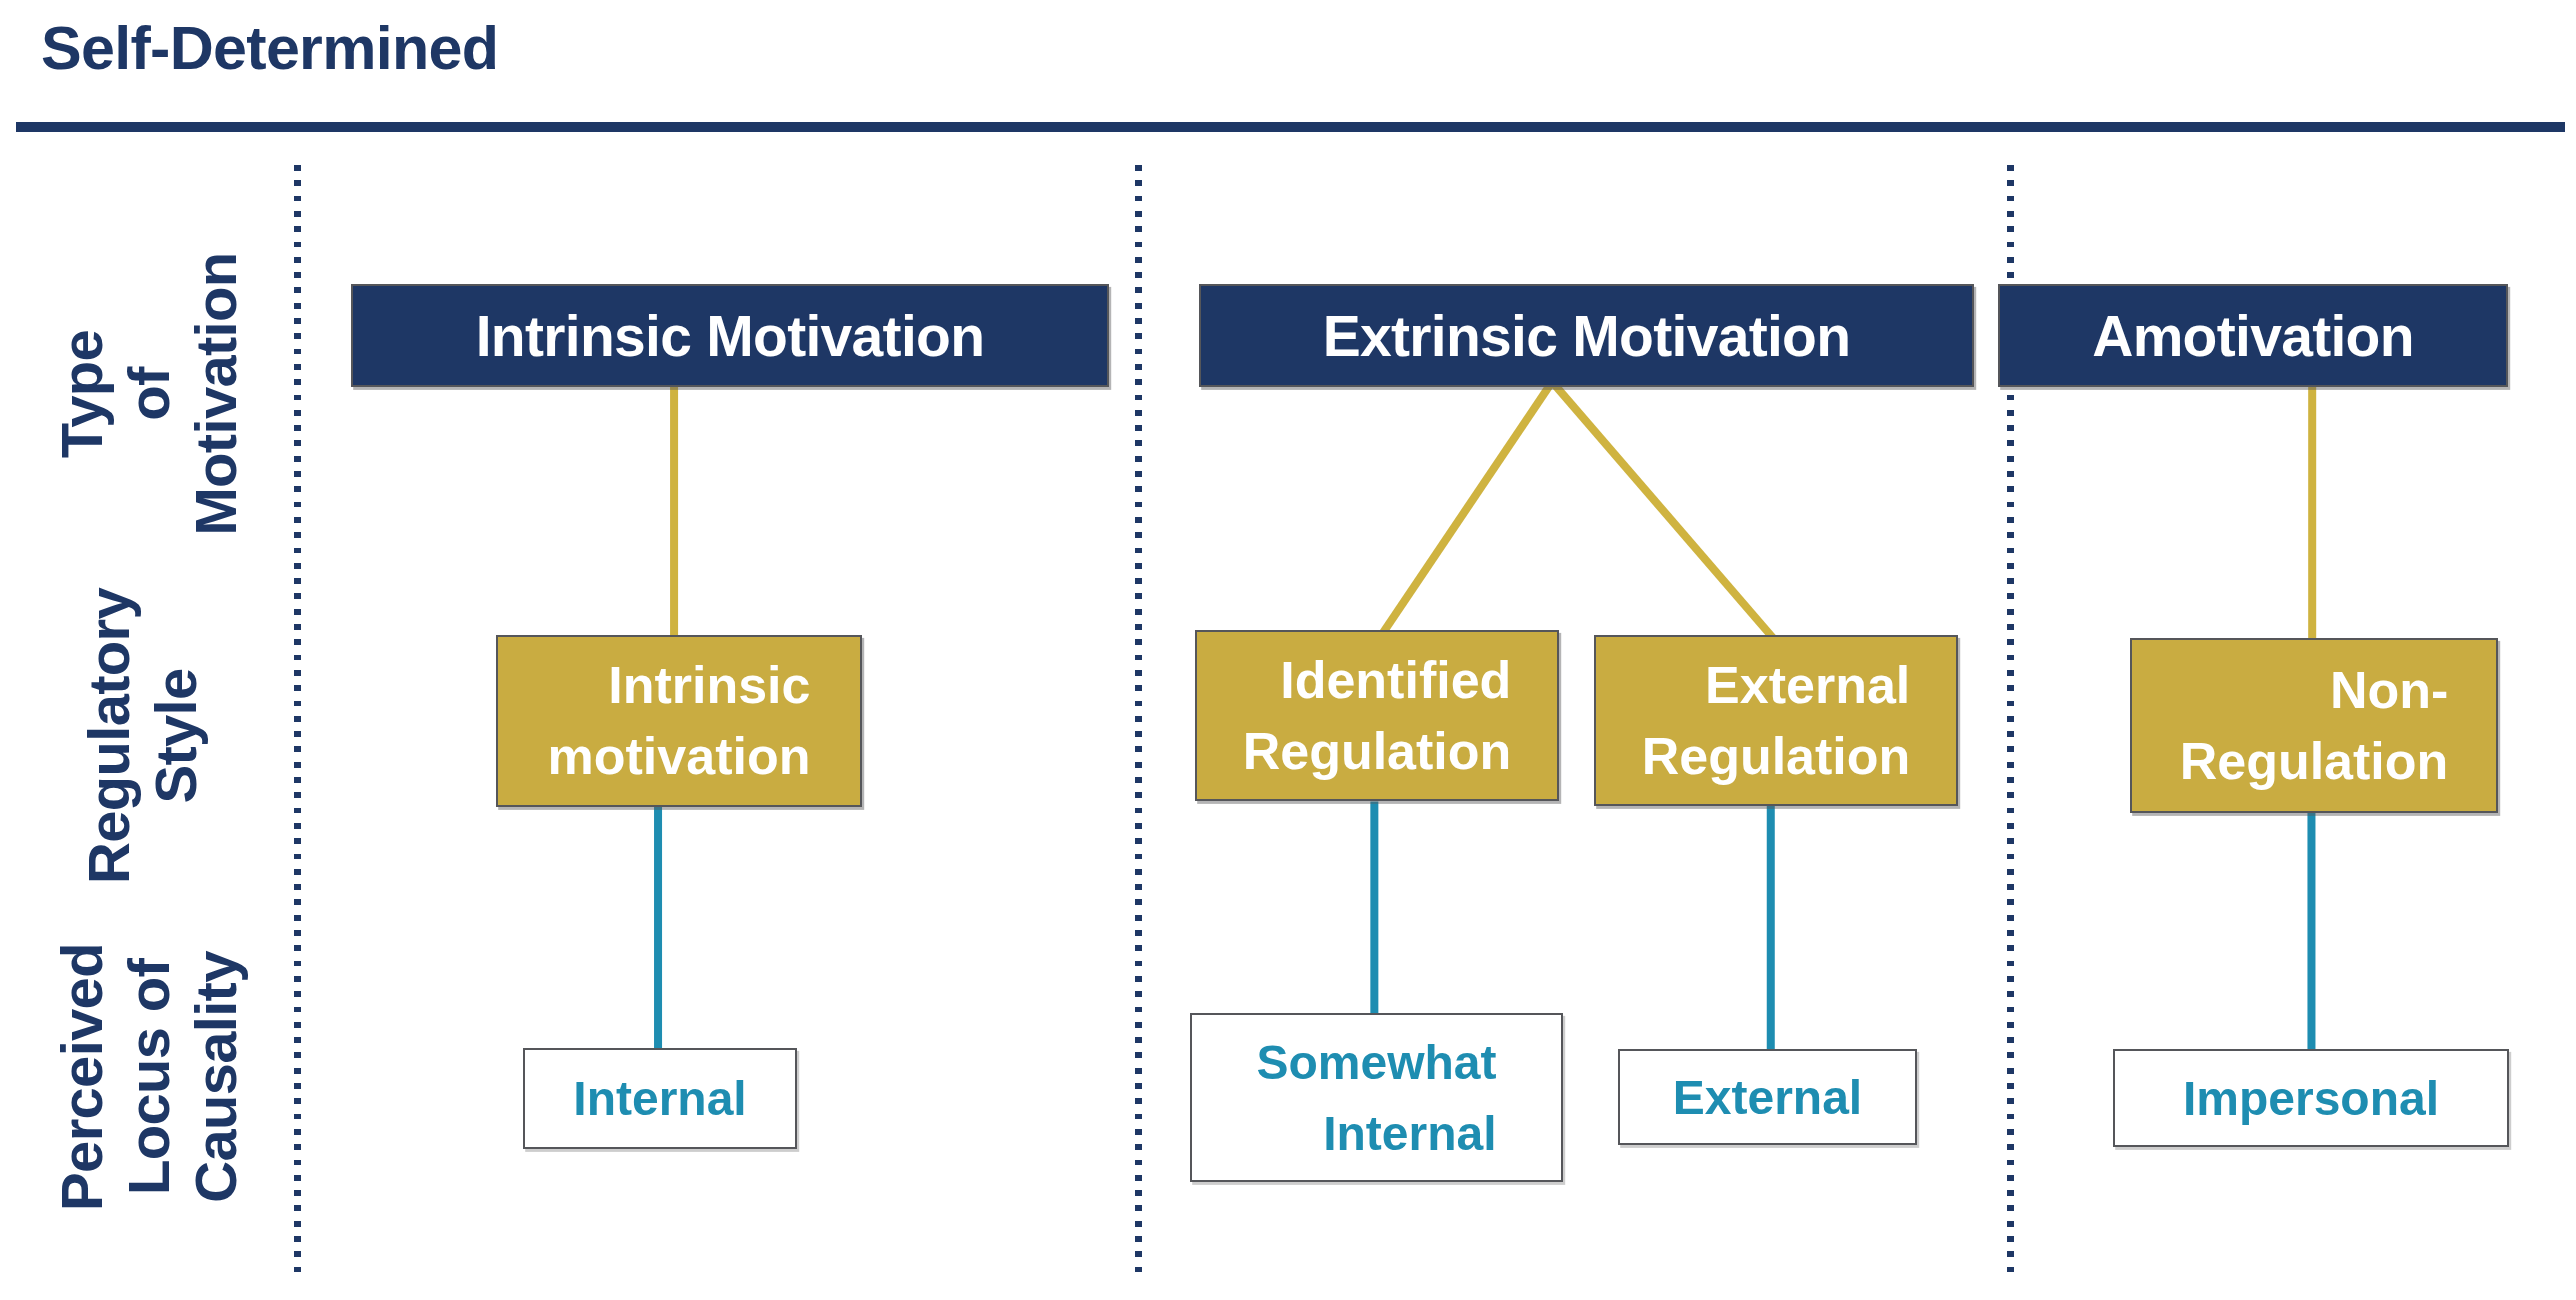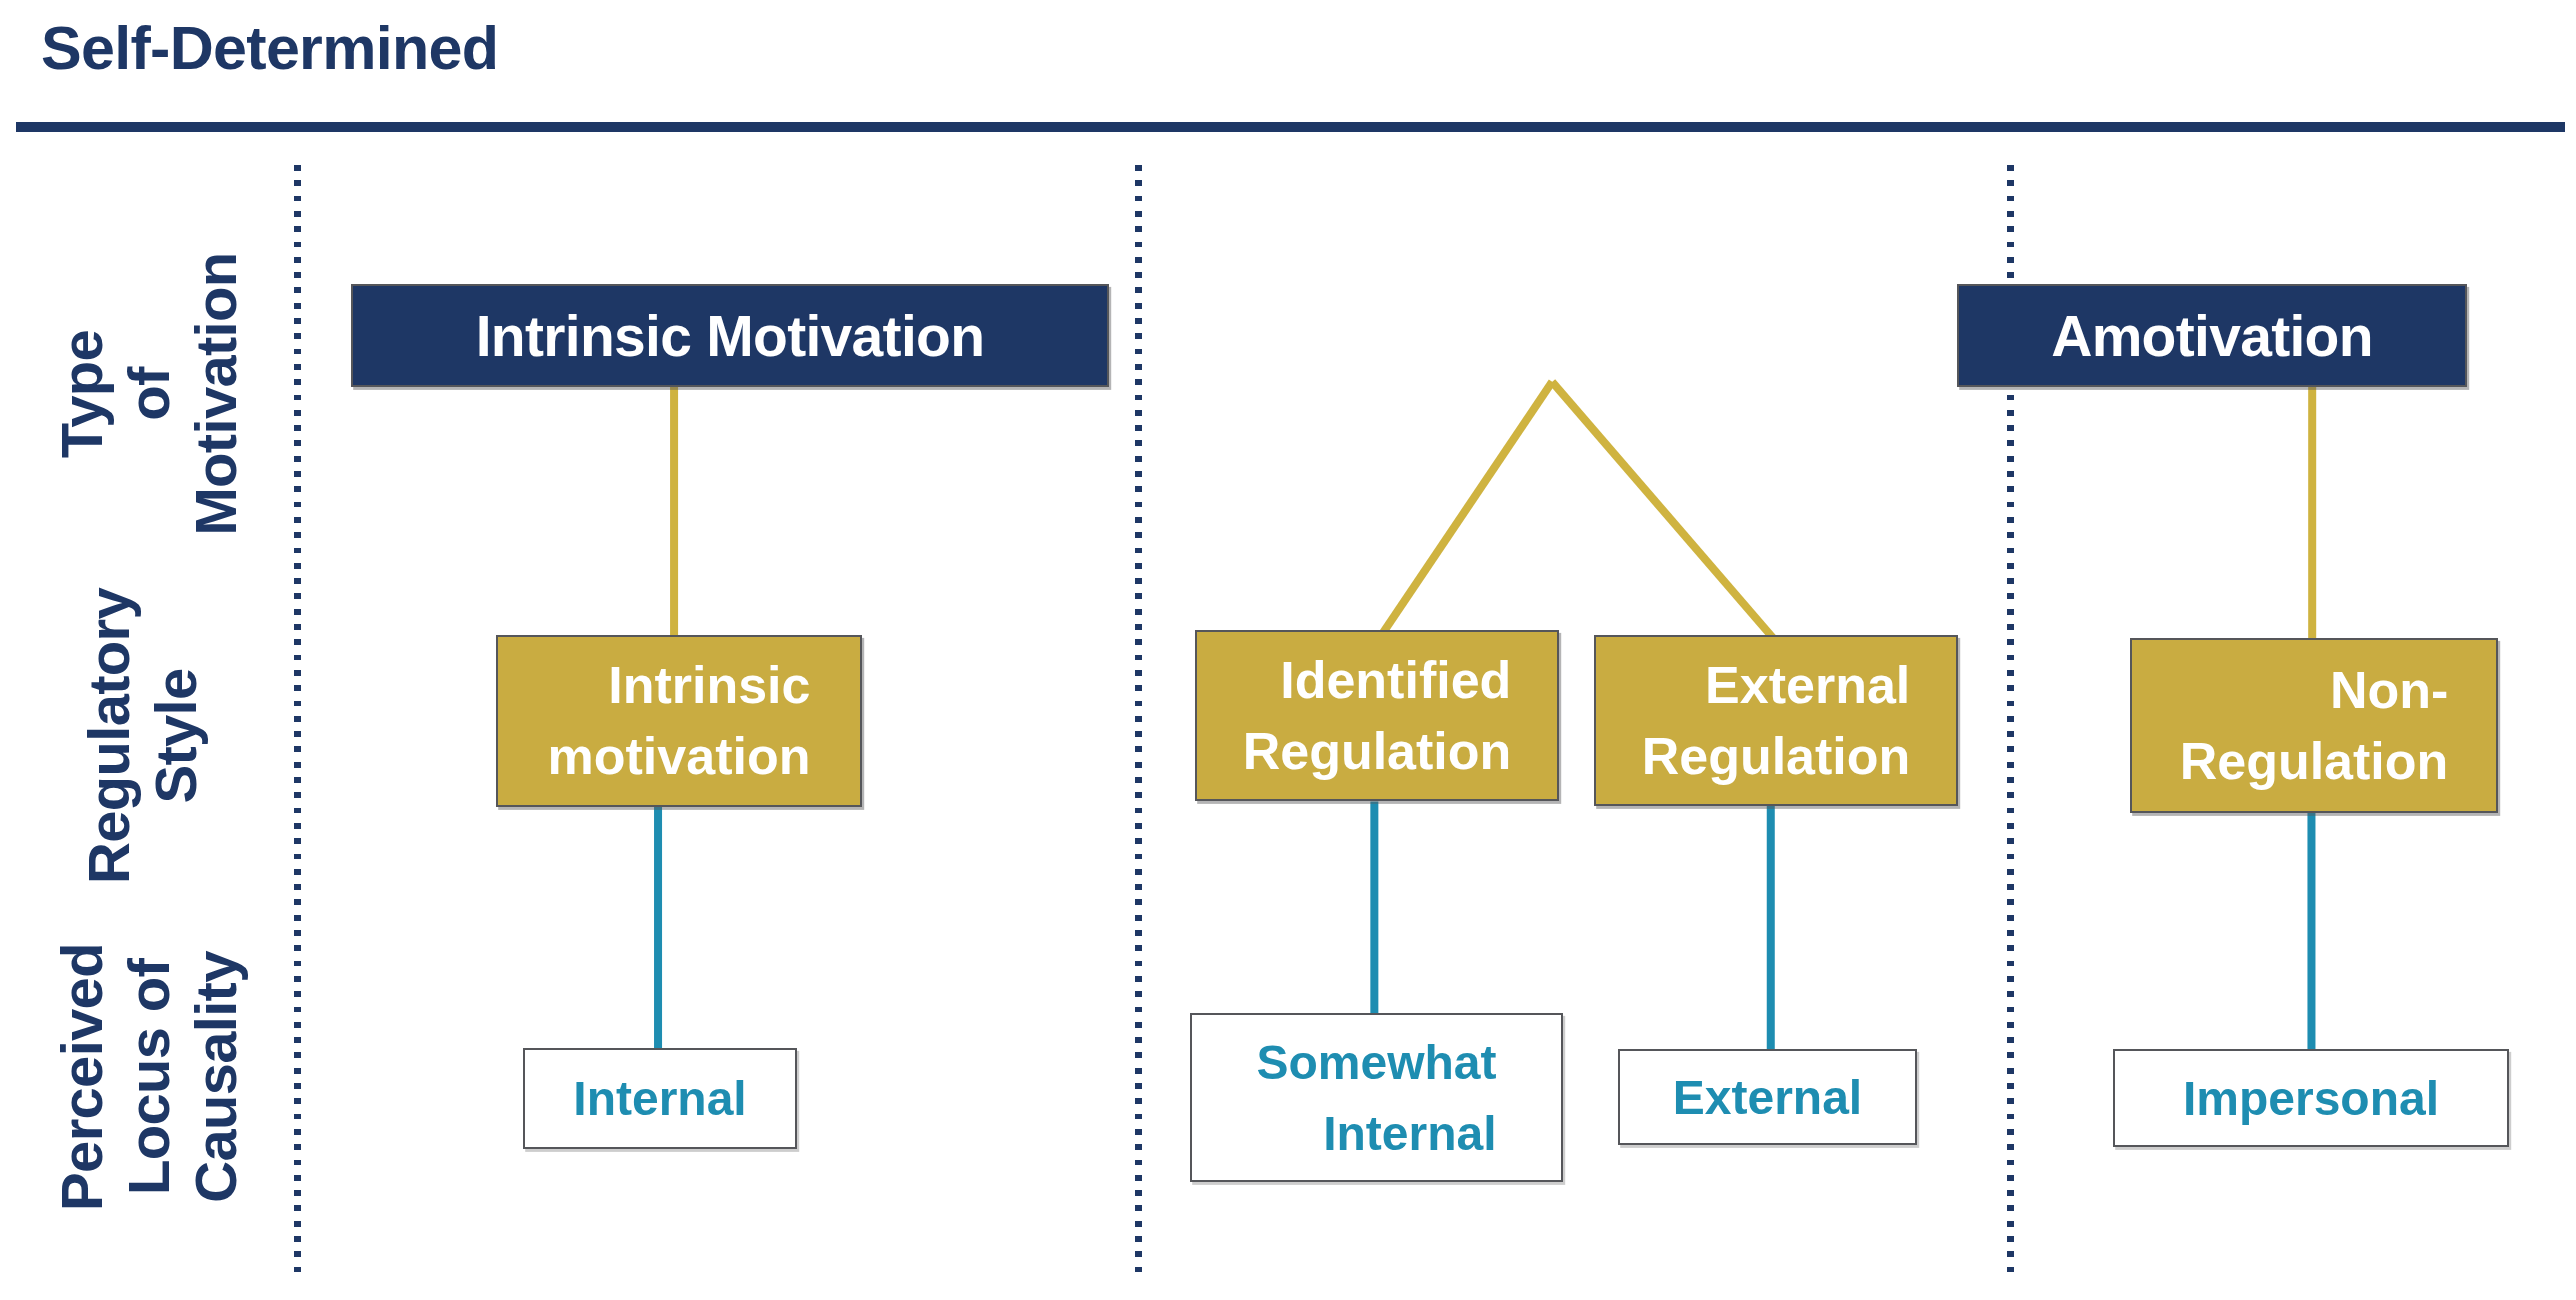--- a/index.html
+++ b/index.html
@@ -61,21 +61,21 @@
   .navy1{left:351px;top:284px;width:758px;height:103px;}
   .gold1{left:496px;top:635px;width:366px;height:172px;}
   .white1{left:523px;top:1048px;width:274px;height:101px;}
   
   .navy2{left:1199px;top:284px;width:775px;height:103px;}
   .gold2a{left:1195px;top:630px;width:364px;height:171px;}
   .gold2b{left:1594px;top:635px;width:364px;height:171px;}
   .white2a{left:1190px;top:1013px;width:373px;height:169px;}
   .white2b{left:1618px;top:1049px;width:299px;height:96px;}
   
-  .navy3{left:1957px;top:284px;width:510px;height:103px;}
+  .navy3{left:1998px;top:284px;width:510px;height:103px;}
   .gold3{left:2130px;top:638px;width:368px;height:175px;}
   .white3{left:2113px;top:1049px;width:396px;height:98px;}
 </style>
 </head>
 <body>
 
 <div class="canvas">
 
   <div class="hdr hdr-left">Self-Determined</div>
   <div class="hrule"></div>
@@ -102,20 +102,21 @@
     <line x1="1886" y1="1100" x2="1886" y2="1398" stroke="#1E8DB1" stroke-width="11"></line>
     <line x1="2430" y1="1100" x2="2430" y2="1448" stroke="#1E8DB1" stroke-width="11"></line>
     <line x1="3172" y1="1108" x2="3172" y2="1448" stroke="#1E8DB1" stroke-width="11"></line>
   </svg>
 
   <div class="box navy-box navy1">Intrinsic Motivation</div>
   <div class="box gold-box gold1">Intrinsic
 motivation</div>
   <div class="box white-box white1">Internal</div>
 
+  <div class="box navy-box navy2">Extrinsic Motivation</div>
   <div class="box gold-box gold2a">Identified
 Regulation</div>
   <div class="box gold-box gold2b">External
 Regulation</div>
   <div class="box white-box white2a">Somewhat
 Internal</div>
   <div class="box white-box white2b">External</div>
 
   <div class="box navy-box navy3">Amotivation</div>
   <div class="box gold-box gold3">Non-

